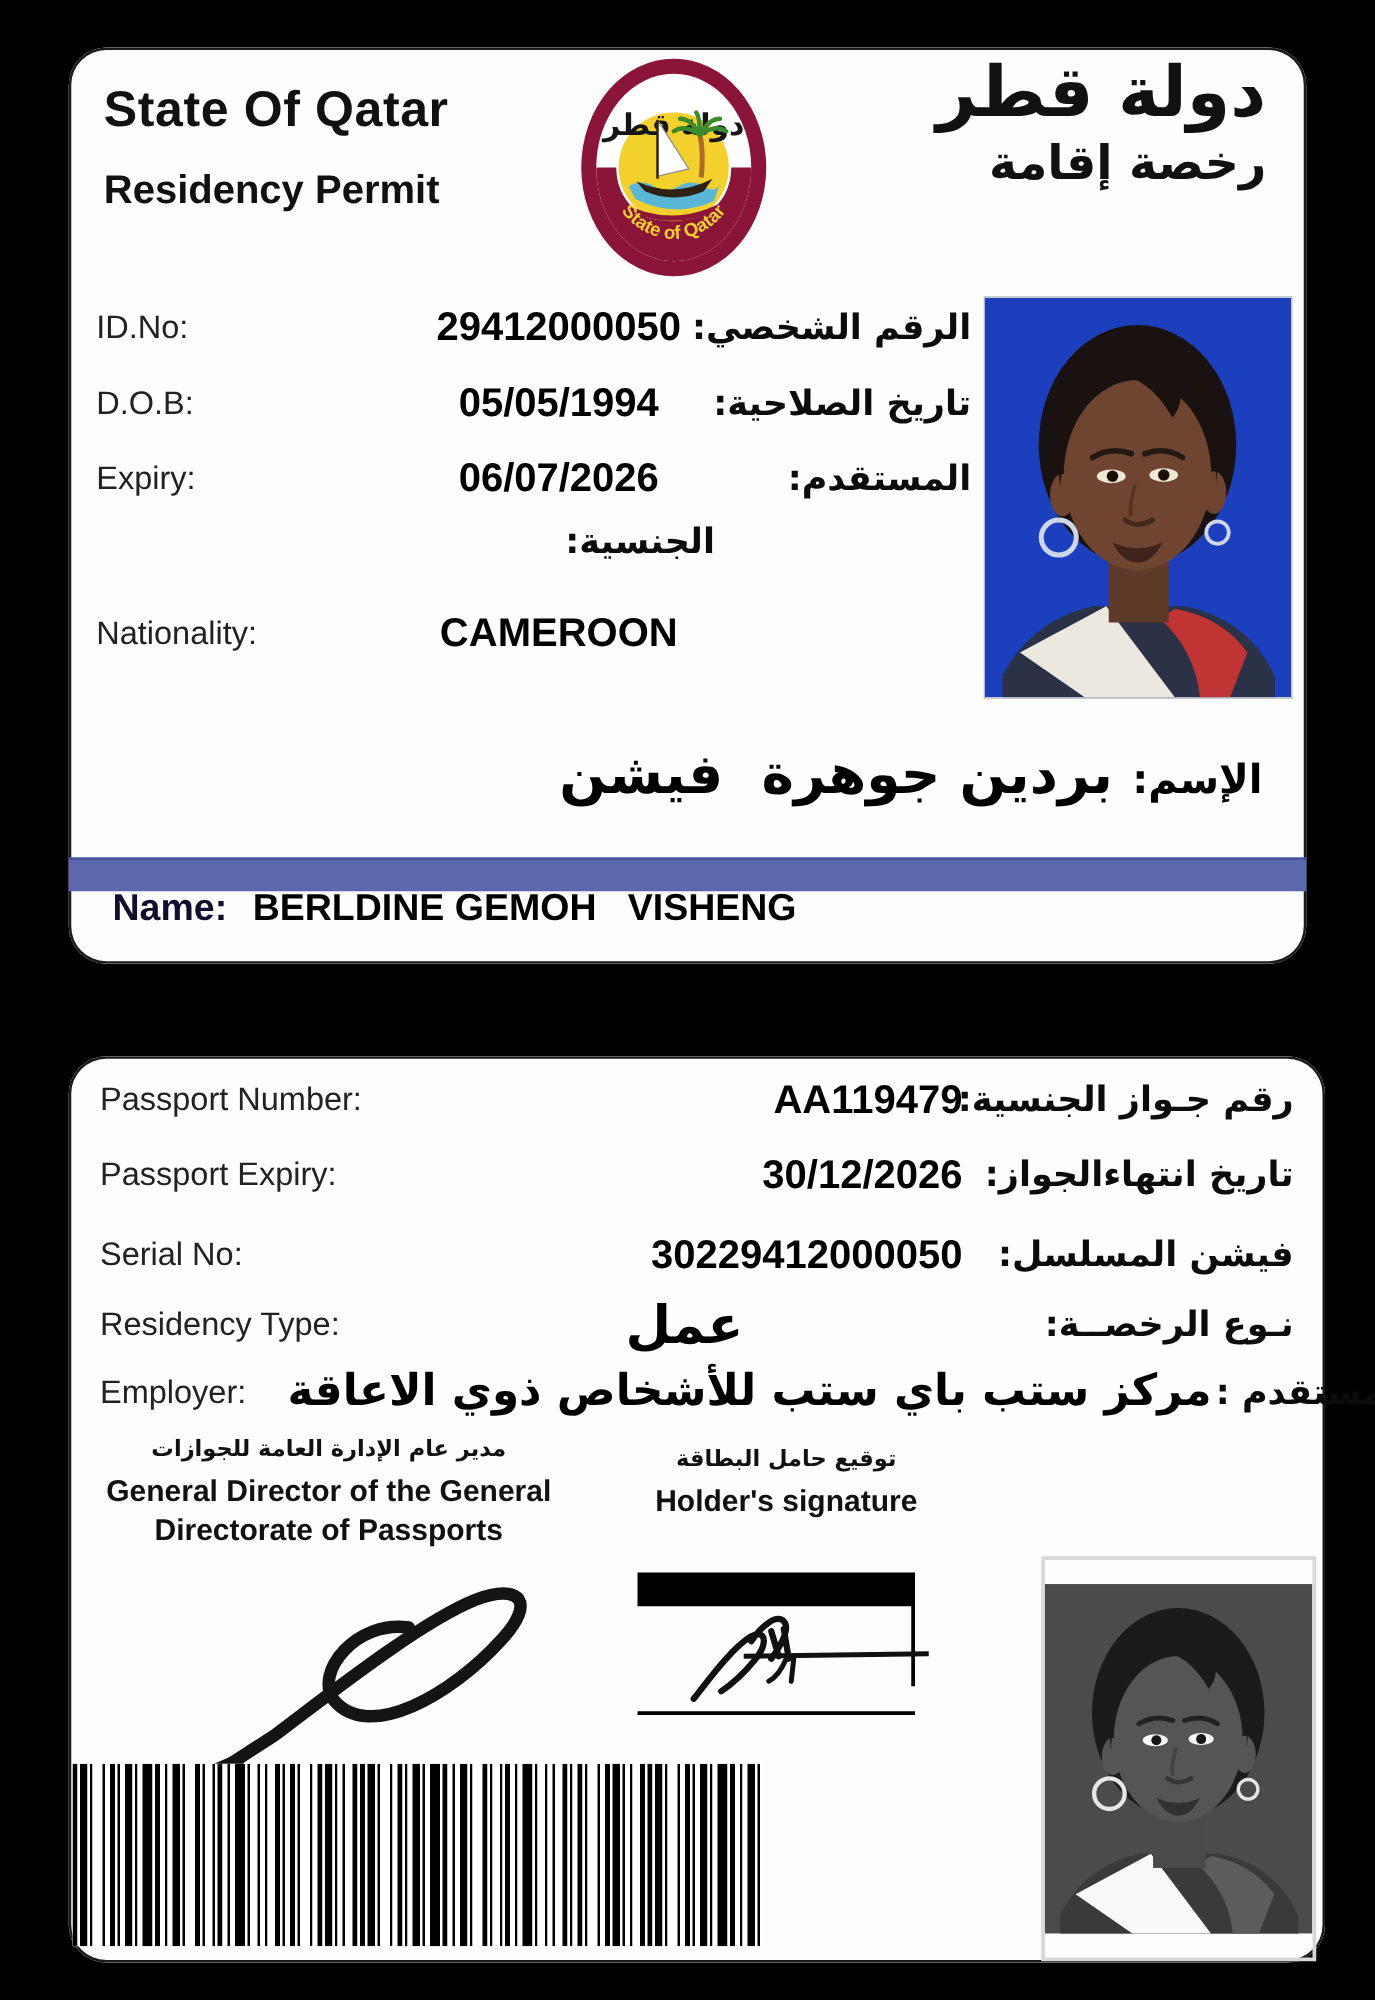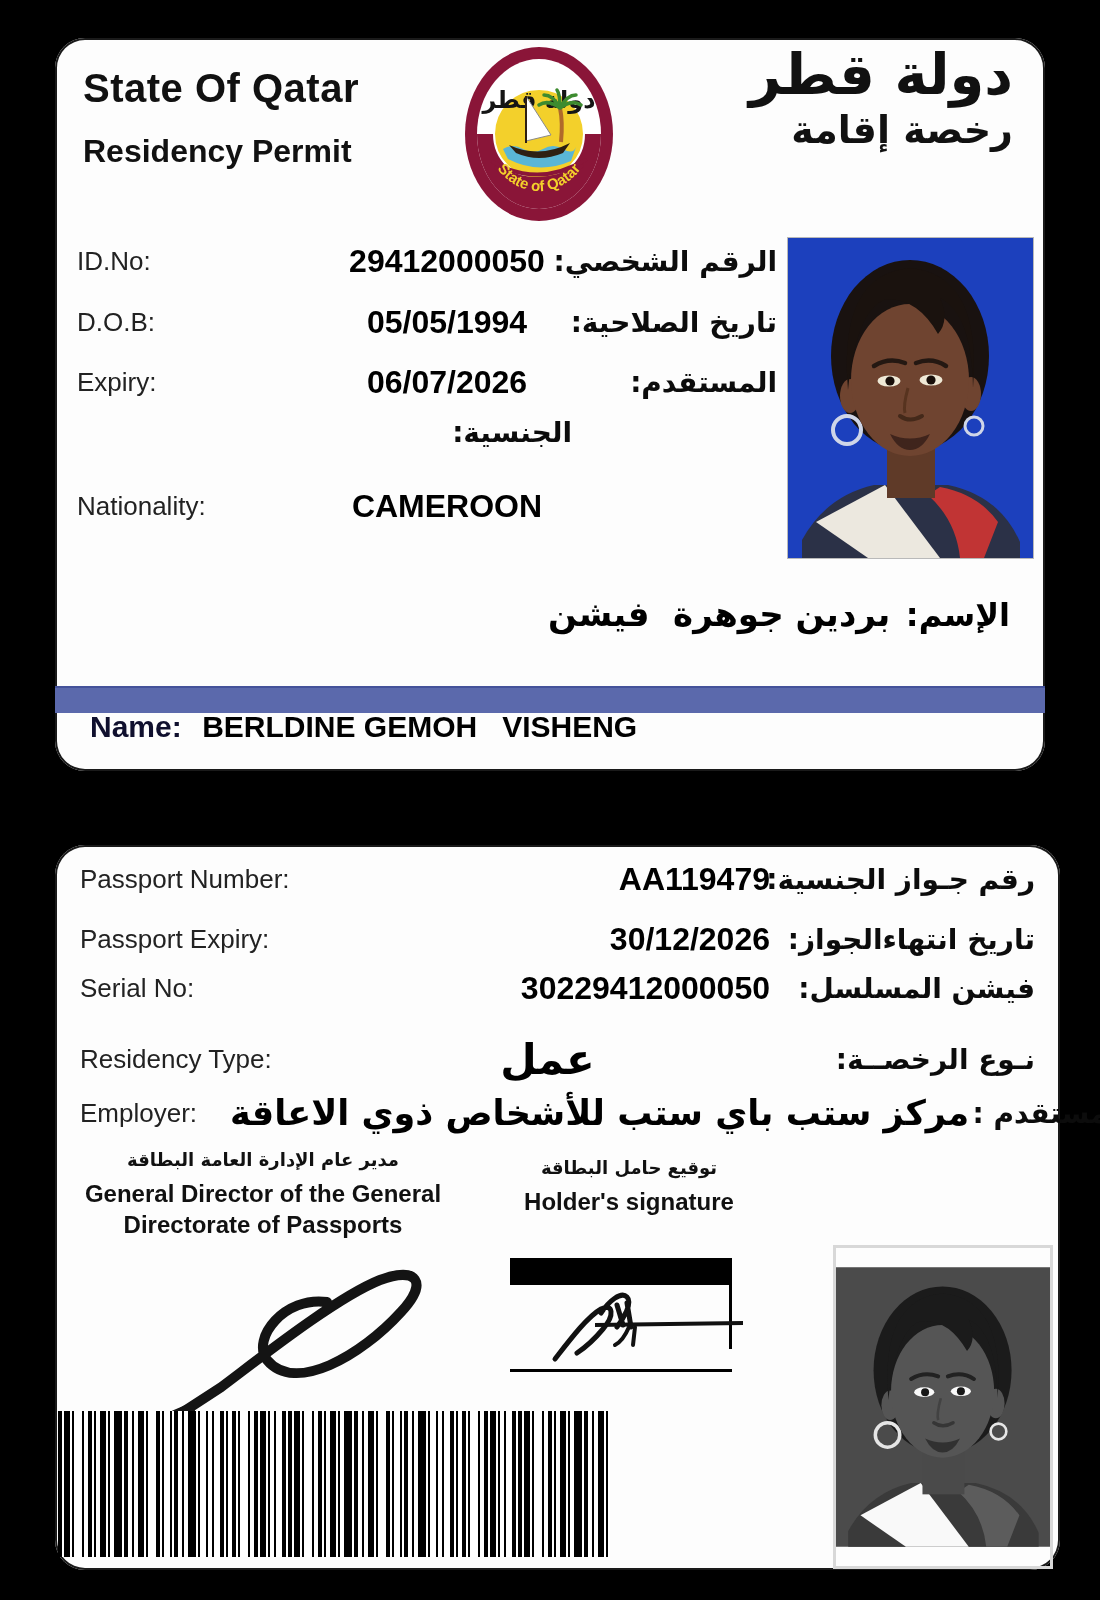--- a/index.html
+++ b/index.html
@@ -29,21 +29,21 @@
   .pre{white-space:pre;}
 
   .front-row{position:absolute;left:22px;width:700px;display:grid;
              grid-template-columns:215px 1fr 205px;align-items:center;}
   .front-row .val,.front-row .val-ar{padding-left:30px;}
 
   
   .name-ar-line{position:absolute;right:35px;top:556px;direction:rtl;white-space:nowrap;
                 font-family:"DejaVu Sans",sans-serif;font-weight:bold;color:#000;}
   .name-ar-line .lbl{font-size:32px;}
-  .name-ar-line .vl{font-size:34px;margin-right:10px;}
+  .name-ar-line .vl{font-size:44px;margin-right:10px;}
   .band{position:absolute;left:0;top:648px;width:100%;height:25px;background:#5B69AC;
         border-top:2px solid #44529a;}
   .name-en-line{position:absolute;left:35px;top:672px;white-space:nowrap;}
   .name-en-line .lbl{font-size:30px;font-weight:bold;color:#10102e;}
   .name-en-line .vl{font-size:30px;font-weight:bold;color:#000;margin-left:16px;}
 
   
   .photo{position:absolute;overflow:hidden;border:1px solid #b9b9b9;}
   #photo-front{left:732px;top:199px;width:245px;height:320px;}
   #photo-back{left:778px;top:400px;width:214px;height:318px;border:3px solid #d8d8d8;}
@@ -186,38 +186,38 @@
     <div class="back-row" style="top:16px">
       <span class="en-label">Passport Number:</span>
       <span class="val">AA119479</span>
       <span class="ar-label">رقم جـواز الجنسية:</span>
     </div>
     <div class="back-row" style="top:76px">
       <span class="en-label">Passport Expiry:</span>
       <span class="val">30/12/2026</span>
       <span class="ar-label">تاريخ انتهاءالجواز:</span>
     </div>
-    <div class="back-row" style="top:125px">
+    <div class="back-row" style="top:140px">
       <span class="en-label">Serial No:</span>
       <span class="val">30229412000050</span>
       <span class="ar-label">فيشن المسلسل:</span>
     </div>
     <div class="back-row" style="top:190px">
       <span class="en-label">Residency Type:</span>
       <span class="val-ar big-ar">عمل</span>
       <span class="ar-label">نـوع الرخصــة:</span>
     </div>
     <div class="back-row employer" style="top:248px">
       <span class="en-label">Employer:</span>
       <span class="val-ar emp-ar">مركز ستب باي ستب للأشخاص ذوي الاعاقة</span>
       <span class="ar-label">المستقدم :</span>
     </div>
 
     <div class="sig-block" id="sig-left">
-      <div class="sig-ar">مدير عام الإدارة العامة البطاقة</div>
+      <div class="sig-ar">مدير عام الإدارة العامة للجوازات</div>
       <div class="sig-en">
         <div>General Director of the General</div>
         <div>Directorate of Passports</div>
       </div>
     </div>
     <div class="sig-block" id="sig-right">
       <div class="sig-ar">توقيع حامل البطاقة</div>
       <div class="sig-en">Holder's signature</div>
     </div>
 

